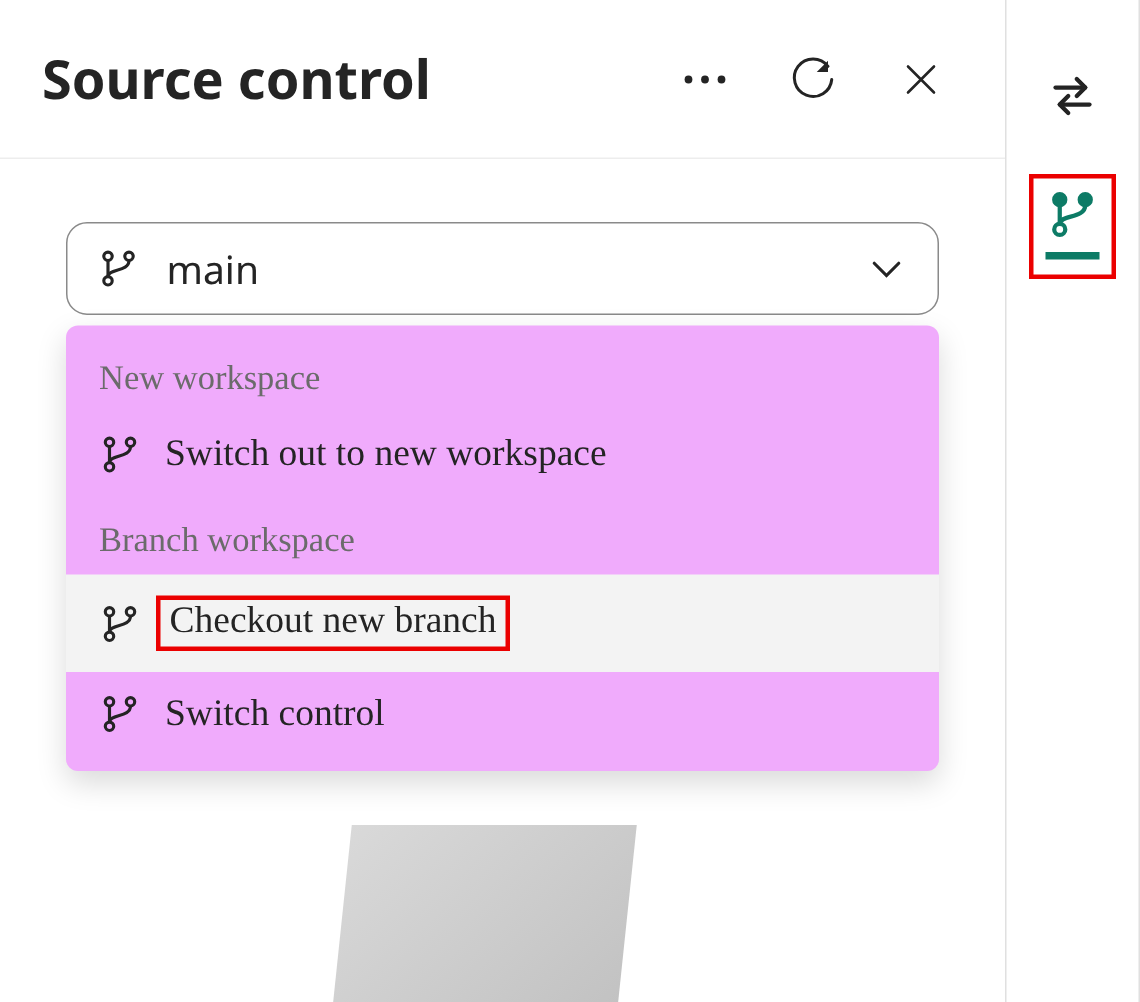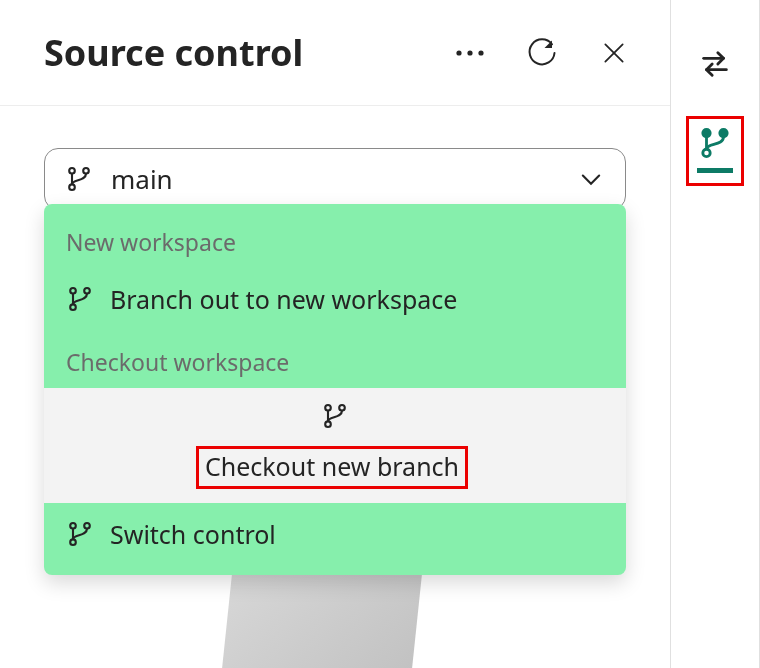--- a/index.html
+++ b/index.html
@@ -1,31 +1,31 @@
 <!DOCTYPE html>
 <html><head>
 <meta charset="utf-8">
 <style>
   * { box-sizing: border-box; margin: 0; padding: 0; }
   html, body { width: 760px; height: 668px; font-family: "Segoe UI", system-ui, sans-serif; background: #fff; color: #242424; }
   .app { display: flex; width: 100%; height: 100%; }
   .main { flex: 1; border-right: 1px solid #e0e0e0; display: flex; flex-direction: column; }
-  .header { display: flex; align-items: center; padding: 28px 40px 28px 44px; border-bottom: 1px solid #ededed; }
+  .header { display: flex; align-items: center; padding: 28px 40px 28px 28px; border-bottom: 1px solid #ededed; }
   .header-title { font-size: 36px; font-weight: 700; flex: 1; color: #242424; }
   .header-actions { display: flex; align-items: center; gap: 40px; }
   .icon-btn { width: 32px; height: 32px; display: inline-flex; align-items: center; justify-content: center; cursor: pointer; }
   .content { padding: 42px 44px 0 44px; position: relative; }
   .section-heading { font-size: 30px; font-weight: 700; margin-bottom: 32px; color: #242424; }
   .dropdown { position: relative; width: 582px; }
   .dropdown-field { display: flex; align-items: center; height: 62px; border: 1px solid #8a8a8a; border-radius: 14px; padding: 0 20px; gap: 18px; cursor: pointer; }
   .dropdown-value { flex: 1; font-size: 26px; color: #242424; }
-  .dropdown-menu { position: absolute; top: 56px; left: 0; width: 582px; background: #86efac; border-radius: 8px; box-shadow: 0 8px 20px rgba(0,0,0,0.15); padding: 6px 0 10px 0; z-index: 10; }
+  .dropdown-menu { position: absolute; top: 69px; left: 0; width: 582px; background: #f0abfc; border-radius: 8px; box-shadow: 0 8px 20px rgba(0,0,0,0.15); padding: 6px 0 10px 0; z-index: 10; font-family: Liberation Serif, serif; }
   .menu-group-label { padding: 16px 22px 10px 22px; font-size: 23px; color: #6b6b6b; }
   .menu-item { display: flex; align-items: center; gap: 16px; padding: 14px 22px; font-size: 25px; color: #242424; cursor: pointer; }
-  .menu-item.hovered { background: #f3f3f3; flex-direction: column; }
+  .menu-item.hovered { background: #f3f3f3; }
   .highlight-red { border: 3px solid #eb0000; padding: 0 6px 3px 6px; margin-left: -6px; display: inline-block; }
   .bg-shape { position: absolute; left: 224px; top: 444px; width: 190px; height: 200px; background: linear-gradient(135deg, #d9d9d9, #bcbcbc); transform: skewX(-6deg); z-index: 0; }
   .right-rail { width: 90px; display: flex; flex-direction: column; align-items: center; padding-top: 40px; gap: 28px; border-right: 1px solid #e0e0e0; }
   .rail-btn { width: 48px; height: 48px; display: flex; align-items: center; justify-content: center; cursor: pointer; }
   .rail-highlight { border: 3px solid #eb0000; width: 58px; height: 70px; display: flex; flex-direction: column; align-items: center; justify-content: center; padding-bottom: 4px; }
   .rail-highlight .underline { width: 36px; height: 5px; background: #0d7b66; margin-top: 8px; }
   svg { display: block; }
 </style>
 </head>
 <body>
@@ -78,24 +78,24 @@
         <div class="dropdown-menu">
           <div class="menu-group-label">New workspace</div>
           <div class="menu-item">
             <svg width="28" height="28" viewBox="0 0 24 24" fill="none" stroke="#242424" stroke-width="1.8">
               <circle cx="6" cy="5" r="2.4"></circle>
                 <circle cx="6" cy="19" r="2.4"></circle>
                 <circle cx="18" cy="5" r="2.4"></circle>
               <path d="M6 7.4 L6 16.6"></path>
                 <path d="M18 7.4 C18 14 6 12 6 16.6"></path>
             </svg>
-            <span>Branch out to new workspace</span>
+            <span>Switch out to new workspace</span>
           </div>
 
-          <div class="menu-group-label">Checkout workspace</div>
+          <div class="menu-group-label">Branch workspace</div>
           <div class="menu-item hovered">
             <svg width="28" height="28" viewBox="0 0 24 24" fill="none" stroke="#242424" stroke-width="1.8">
               <circle cx="6" cy="5" r="2.4"></circle>
                 <circle cx="6" cy="19" r="2.4"></circle>
                 <circle cx="18" cy="5" r="2.4"></circle>
               <path d="M6 7.4 L6 16.6"></path>
                 <path d="M18 7.4 C18 14 6 12 6 16.6"></path>
             </svg>
             <span class="highlight-red">Checkout new branch</span>
           </div>

